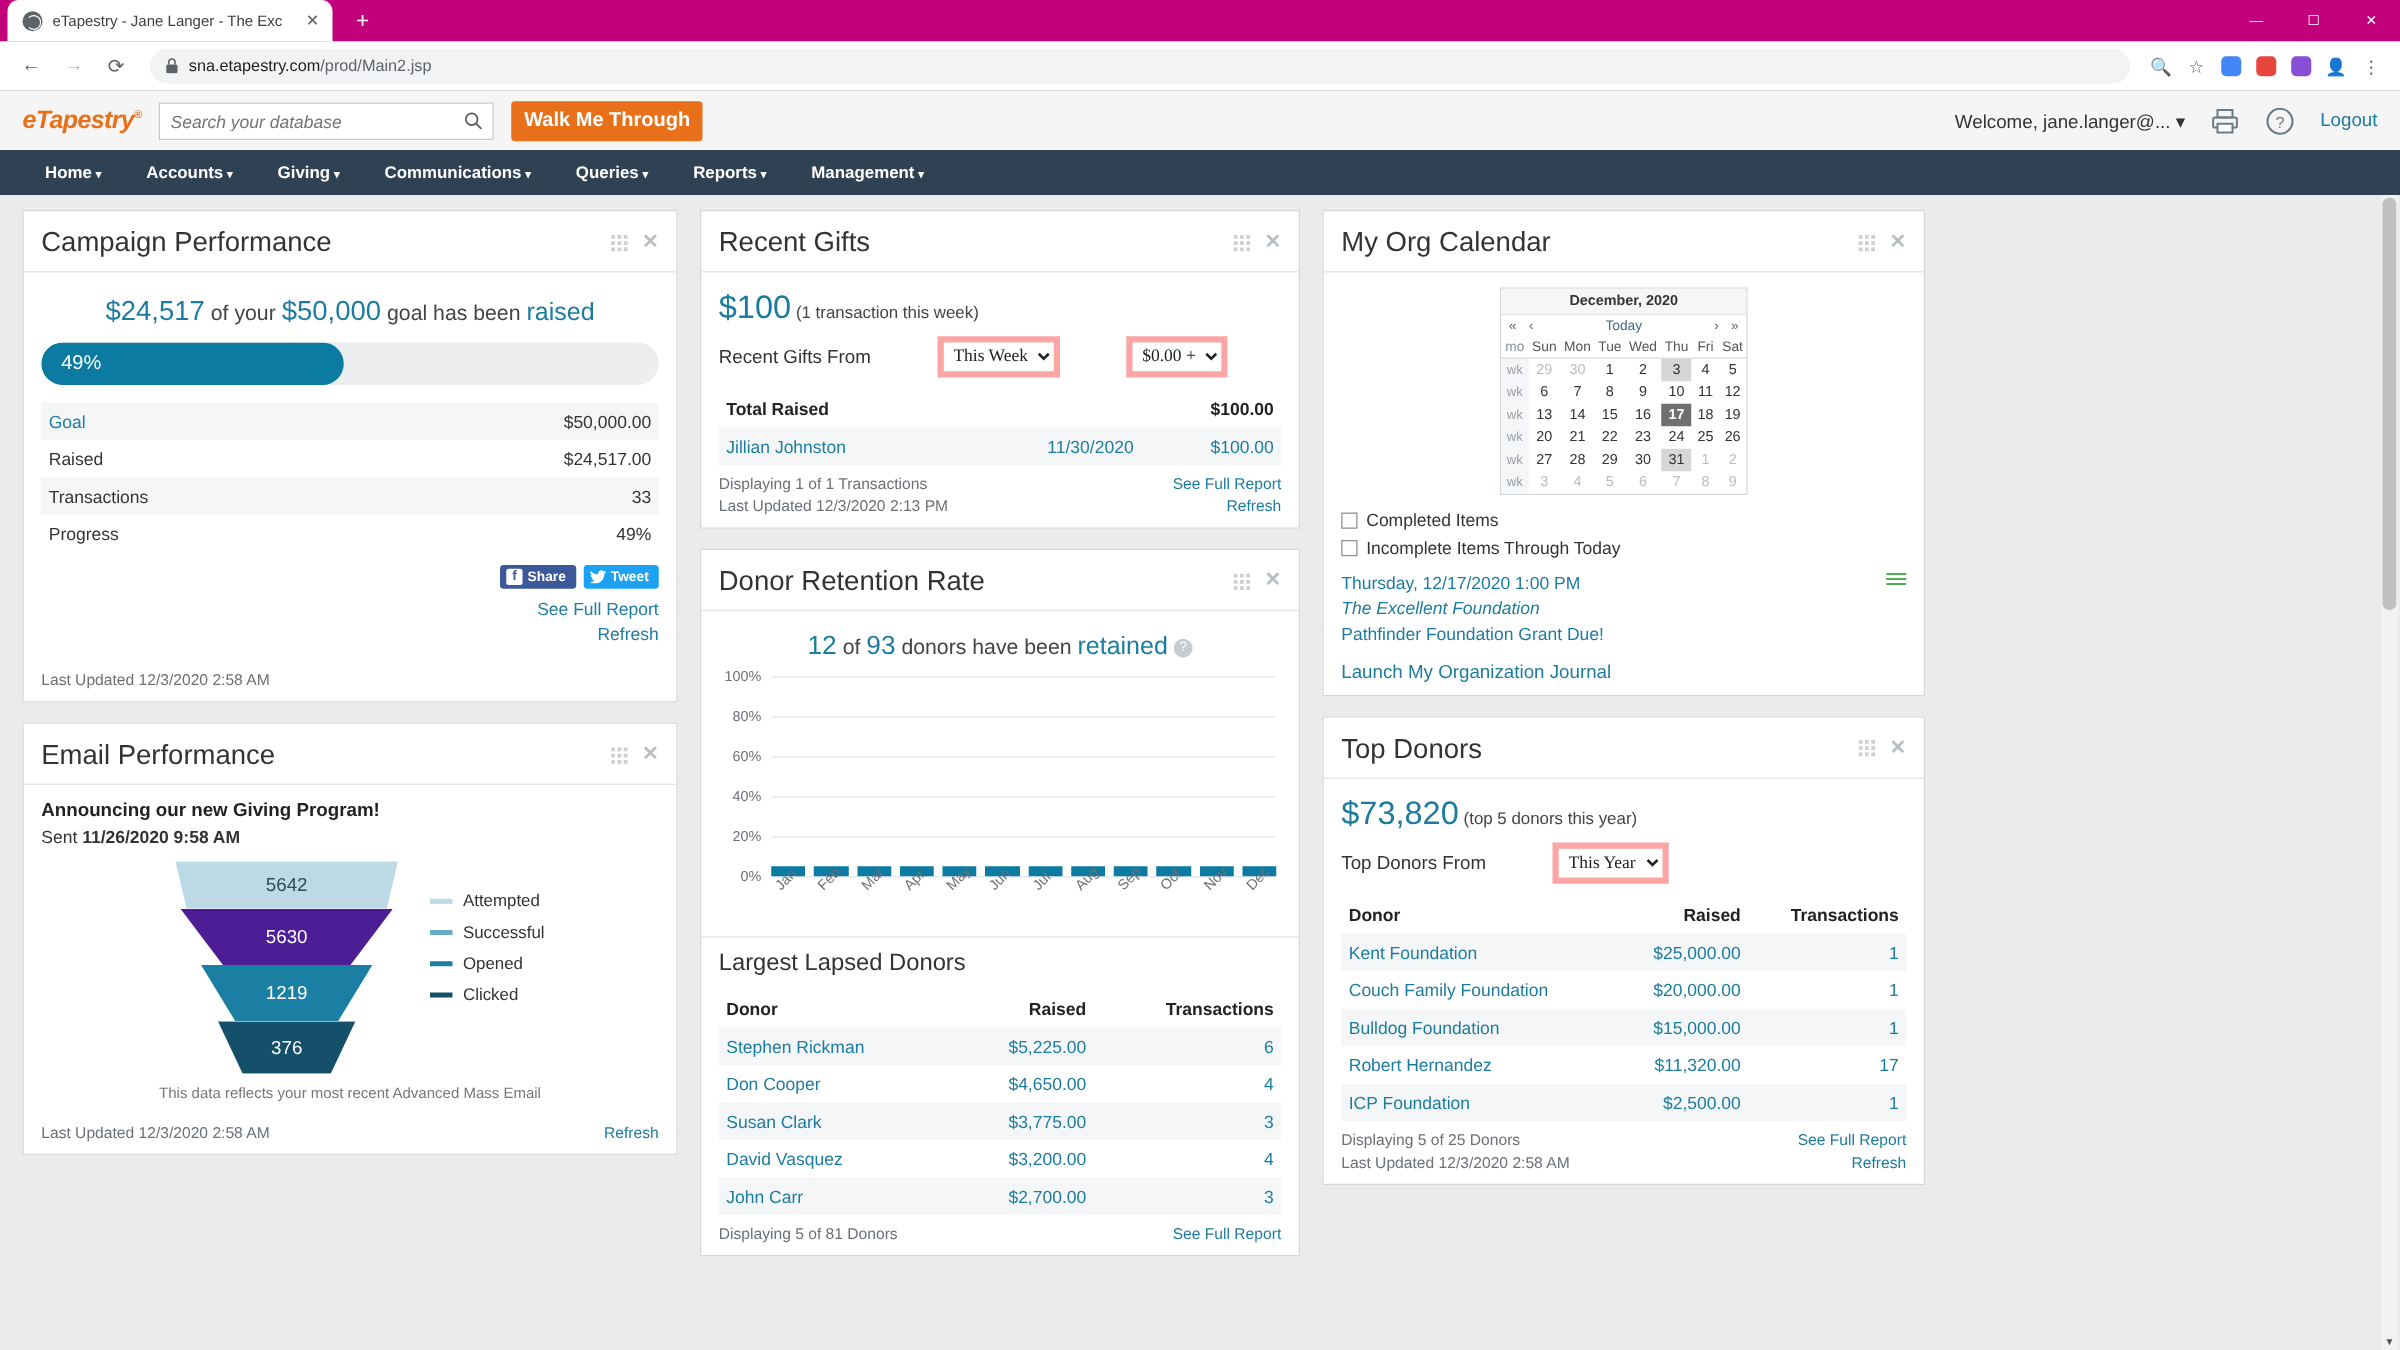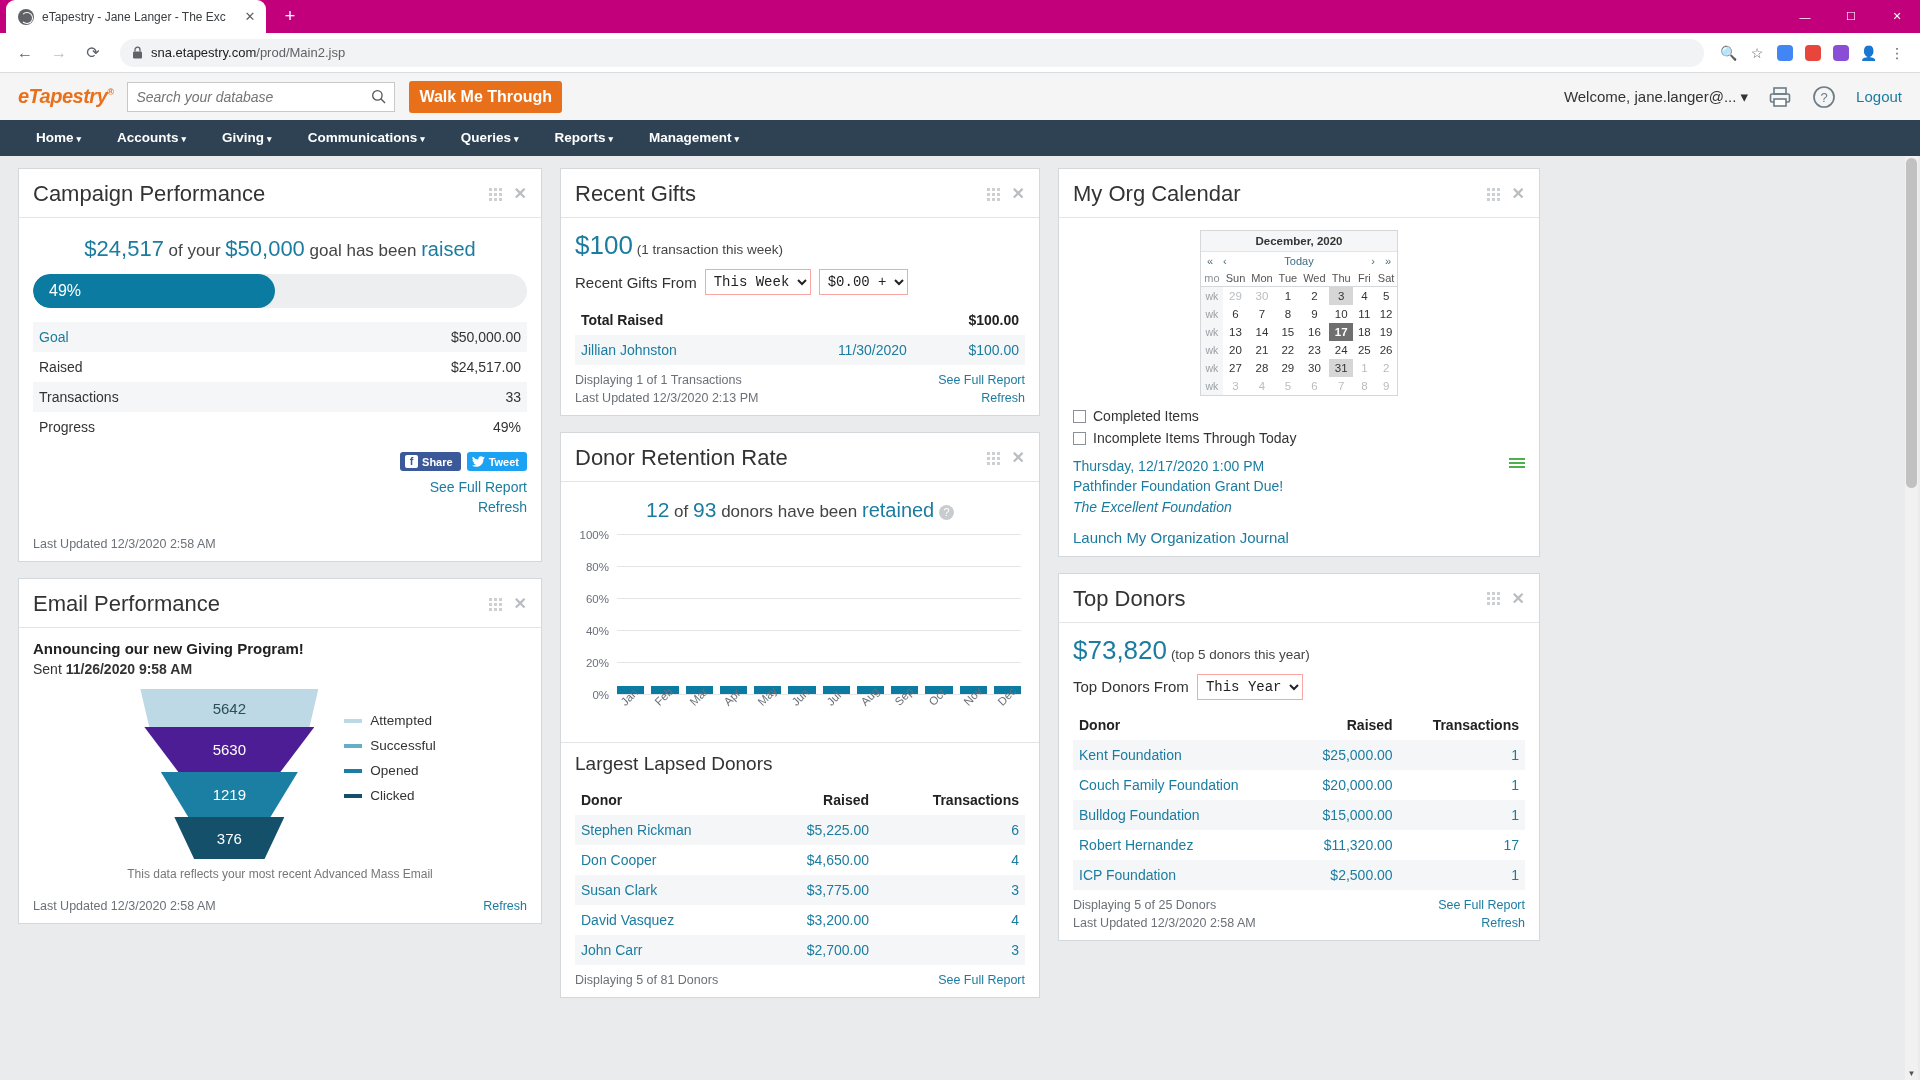--- a/index.html
+++ b/index.html
@@ -340,26 +340,27 @@
 
   
   .big-num { font-size: 26px; color: #1c7ca0; }
   .sub-note { font-size: 13.5px; color: #444; }
   .filter-row {
     display: flex; align-items: center; gap: 8px;
     margin: 8px 0 10px 0;
     font-size: 15px; color: #333;
   }
   select {
-    font-family: Liberation Mono, monospace;
+    font-family: Liberation Serif, serif;
     font-size: 14px;
     padding: 3px 4px;
-    border: 1px solid #fca5a5;
+    border: 5px solid #fca5a5;
     background: #fff;
     color: #222;
+    margin-left: 45px;
   }
 
   
   .retention-headline {
     text-align: center; font-size: 17px; color: #444;
     margin: 4px 0 12px 0;
   }
   .retention-headline .big { font-size: 21px; color: #1c7ca0; }
   .retention-headline .accent { color: #1c7ca0; font-size: 20px; }
   .help-badge {
@@ -1007,22 +1008,22 @@
           <span class="chk"></span>
           <span>Completed Items</span>
         </div>
         <div class="chk-row">
           <span class="chk"></span>
           <span>Incomplete Items Through Today</span>
         </div>
         <div class="event-block">
           <div class="event-icon"></div>
           <div class="event-line">Thursday, 12/17/2020 1:00 PM</div>
+          <div class="event-line italic">The Excellent Foundation</div>
           <div class="event-line">Pathfinder Foundation Grant Due!</div>
-          <div class="event-line italic">The Excellent Foundation</div>
         </div>
         <div class="journal-link link">Launch My Organization Journal</div>
       </div>
     </div>
 
     <div class="panel">
       <div class="panel-head">
         <div class="panel-title">Top Donors</div>
         <div class="panel-actions">
           <span class="grip-icon">

